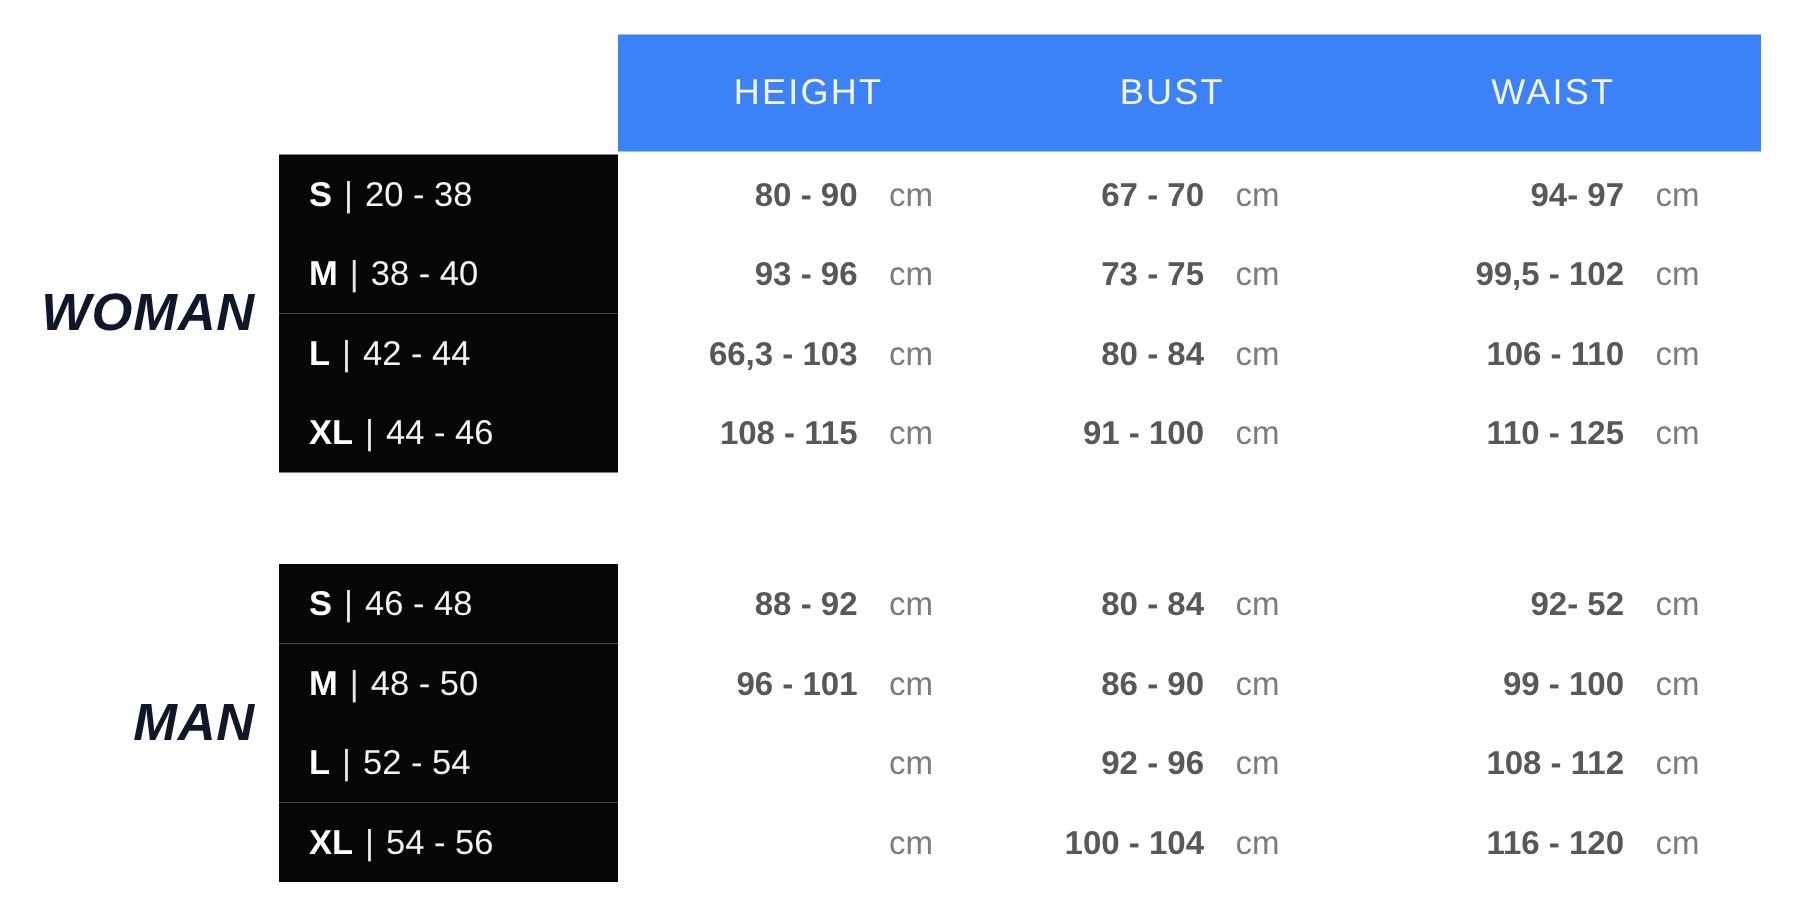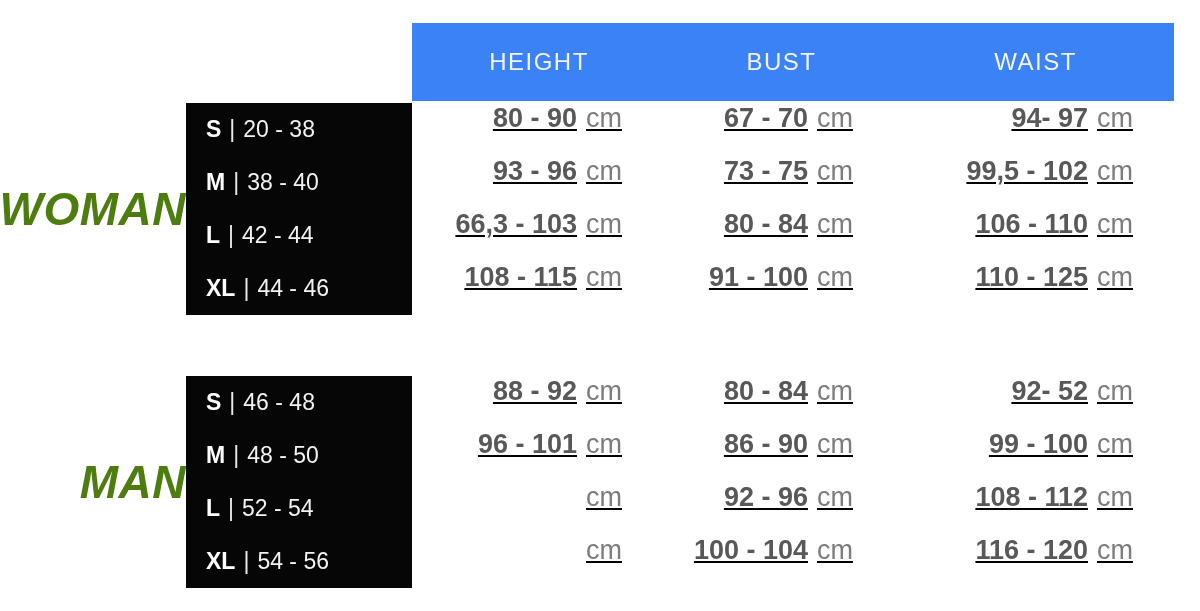--- a/index.html
+++ b/index.html
@@ -45,54 +45,54 @@
   }
   .sec-woman { top: 103px; }
   .sec-man   { top: 376px; }
 
   .gender-cell {
     grid-column: 1;
     grid-row: 1 / 5;
     display: flex;
     align-items: center;
     justify-content: flex-end;
-    padding-right: 0;
-    font-size: 46px;
+    padding-right: 16px;
+    font-size: 35px;
     font-weight: bold;
     font-style: italic;
-    color: #4d7c0f;
+    color: #0f172a;
     letter-spacing: 0.5px;
   }
 
   .size-cell {
     grid-column: 2;
     background: #060606;
     display: flex;
     align-items: center;
     padding-left: 20px;
     color: #ffffff;
     font-size: 23px;
     white-space: pre;
   }
   .size-letter { font-weight: bold; color: #ffffff; }
   .size-sep    { margin: 0 8px; color: #e9e9e9; font-weight: normal; }
   .size-range  { color: #f2f2f2; font-weight: normal; }
 
   .val-cell {
     display: flex;
+    align-items: center;
     justify-content: flex-end;
-    font-size: 27px;
+    font-size: 22px;
     white-space: pre;
-    text-decoration: underline;
   }
   .val-height { padding-right: 44px; }
   .val-bust   { padding-right: 44px; }
   .val-waist  { padding-right: 41px; }
   .num  { font-weight: bold; color: #58585a; }
-  .unit { color: #7b7c7e; margin-left: 9px; font-weight: normal; }
+  .unit { color: #7b7c7e; margin-left: 21px; font-weight: normal; }
 </style>
 </head>
 <body>
 
 <div id="stage">
 
   <div class="header-bar">
     <div class="header-cell hc-height">HEIGHT</div>
     <div class="header-cell hc-bust">BUST</div>
     <div class="header-cell hc-waist">WAIST</div>

